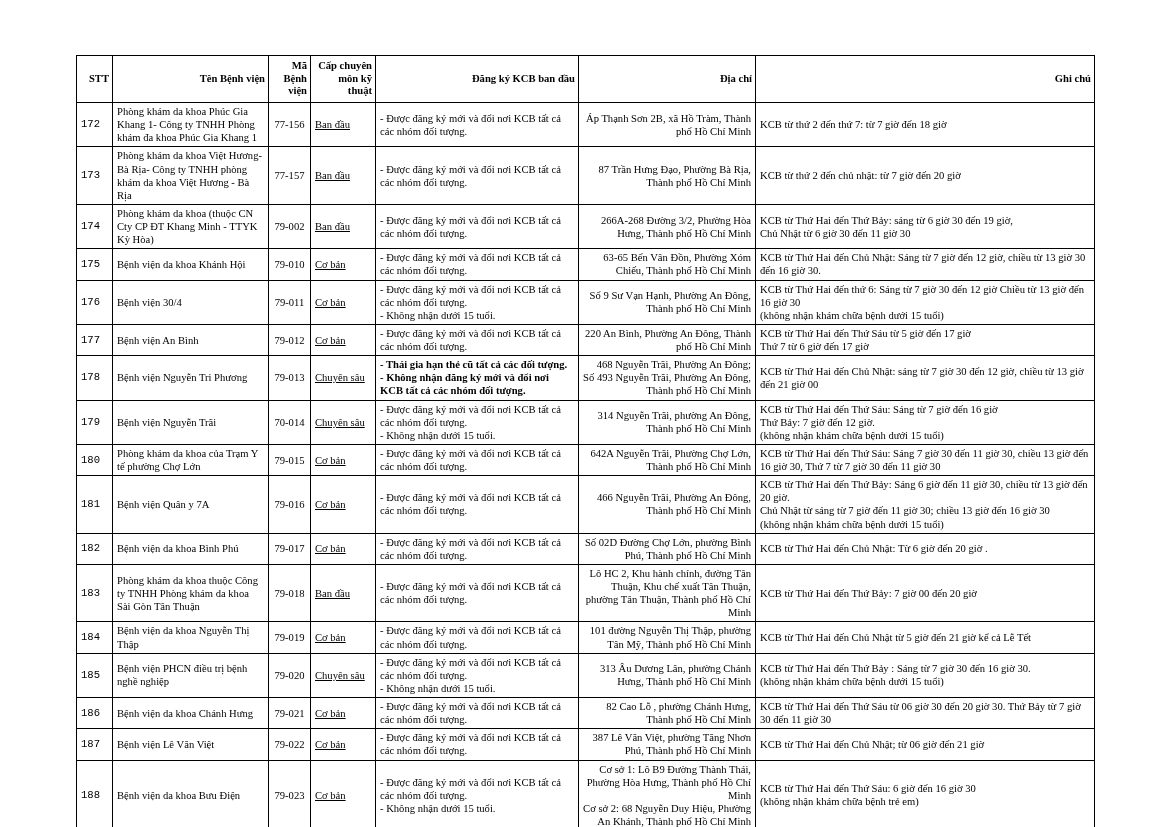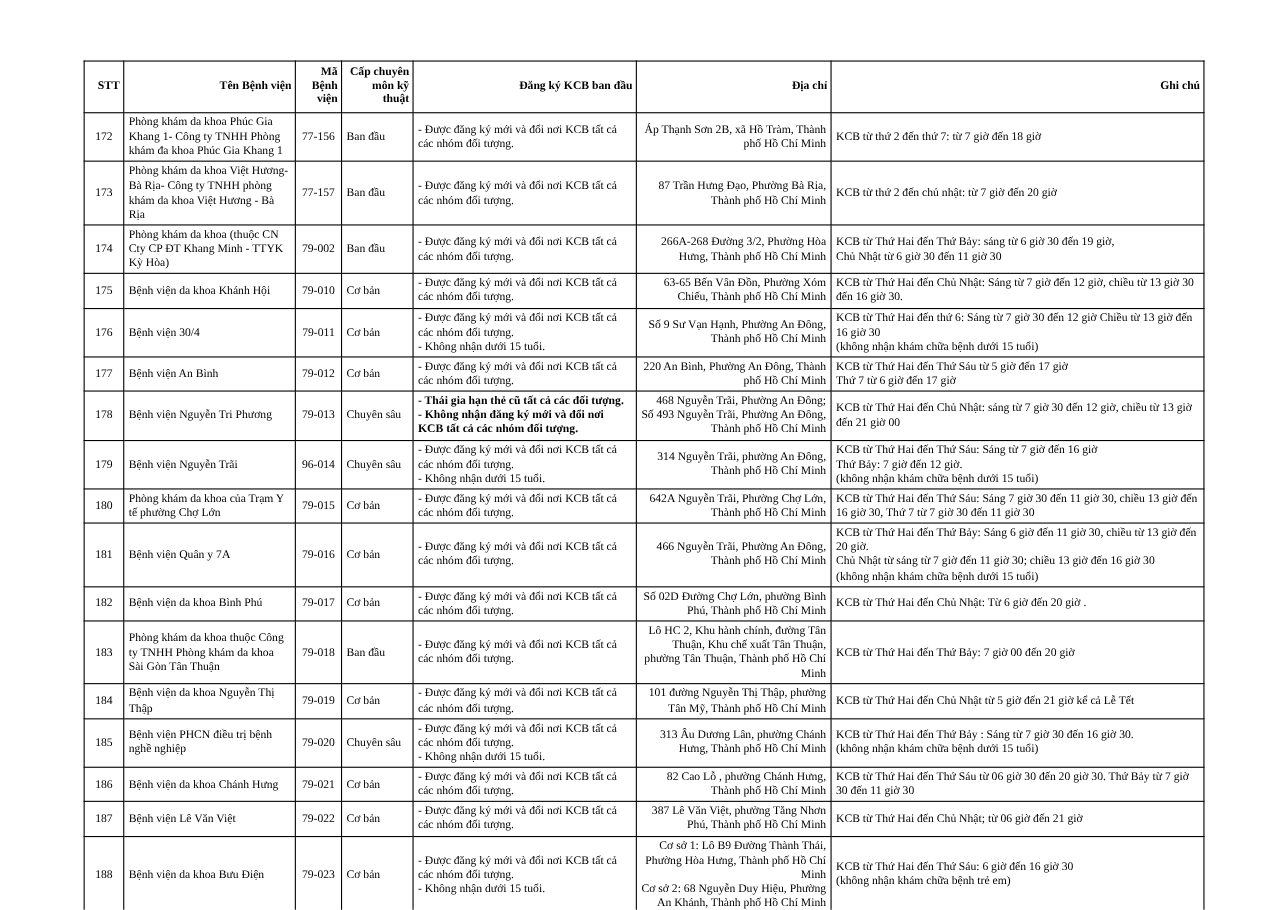--- a/index.html
+++ b/index.html
@@ -60,24 +60,24 @@
   }
   
   col.c-stt      { width: 36px; }
   col.c-name     { width: 156px; }
   col.c-code     { width: 42px; }
   col.c-level    { width: 65px; }
   col.c-reg      { width: 203px; }
   col.c-addr     { width: 177px; }
   col.c-note     { width: 339px; }
 
-  td.stt   { text-align: center; }
+  td.stt   { text-align: left; font-family: Liberation Mono, monospace; }
   td.name  { text-align: left; }
   td.code  { text-align: center; }
-  td.level { text-align: left; padding-left: 5px; }
+  td.level { text-align: left; padding-left: 5px; text-decoration: underline; }
   td.reg   { text-align: left; vertical-align: middle; }
   td.addr  { text-align: right; vertical-align: middle; }
   td.note  { text-align: left; vertical-align: middle; }
 
   td.reg.bold { font-weight: bold; }
 
   .lines > div { margin: 0; padding: 0; }
 </style>
 </head>
 <body>
@@ -214,21 +214,21 @@
             <td class="addr lines">
               <div>468 Nguyễn Trãi, Phường An Đông; Số 493 Nguyễn Trãi, Phường An Đông, Thành phố Hồ Chí Minh</div>
             </td>
             <td class="note lines">
               <div>KCB từ Thứ Hai đến Chủ Nhật: sáng từ 7 giờ 30 đến 12 giờ, chiều từ 13 giờ đến 21 giờ 00</div>
             </td>
           </tr>
           <tr>
             <td class="stt">179</td>
             <td class="name">Bệnh viện Nguyễn Trãi</td>
-            <td class="code">96-014</td>
+            <td class="code">70-014</td>
             <td class="level">Chuyên sâu</td>
             <td class="reg lines">
               <div>- Được đăng ký mới và đổi nơi KCB tất cả các nhóm đối tượng.</div>
               <div>- Không nhận dưới 15 tuổi.</div>
             </td>
             <td class="addr lines">
               <div>314 Nguyễn Trãi, phường An Đông, Thành phố Hồ Chí Minh</div>
             </td>
             <td class="note lines">
               <div>KCB từ Thứ Hai đến Thứ Sáu: Sáng từ 7 giờ đến 16 giờ</div>

